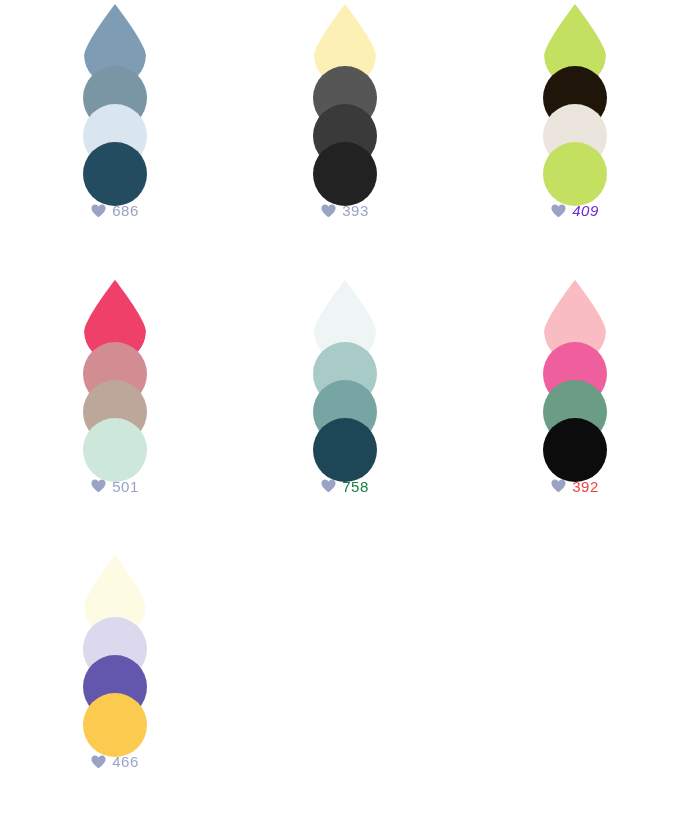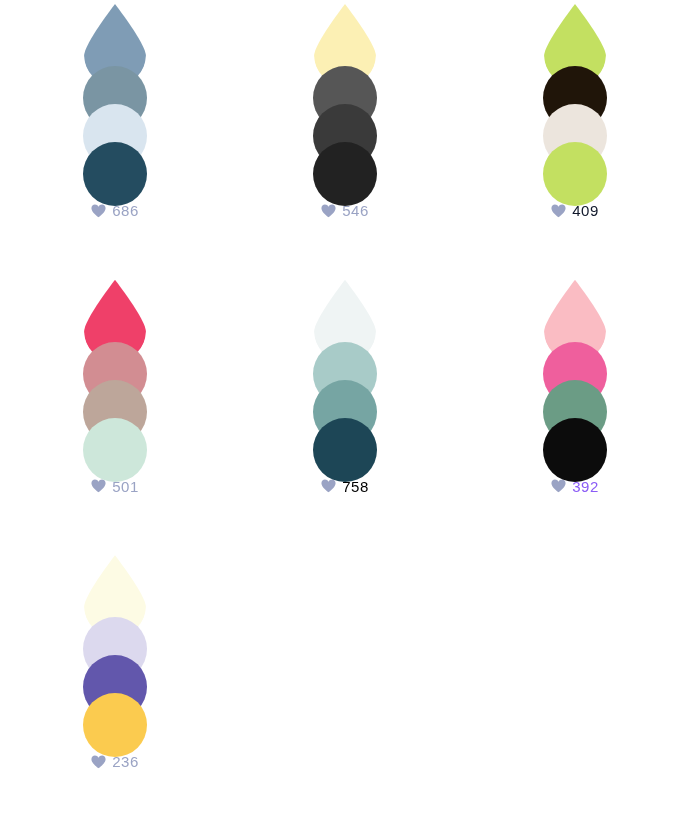--- a/index.html
+++ b/index.html
@@ -116,37 +116,37 @@
         <div class="swatch circle pos1" style="background: rgb(86, 86, 86);"></div>
         <div class="swatch circle pos2" style="background: rgb(58, 58, 58);"></div>
         <div class="swatch circle pos3" style="background: rgb(34, 34, 34);"></div>
       </div>
       <div class="likes">
         <span class="heart-icon">
           <svg viewBox="0 0 16 15" xmlns="http://www.w3.org/2000/svg">
             <path d="M8 14.2 C 8 14.2 0.4 9.1 0.4 4.6 C 0.4 2.2 2.1 0.6 4.2 0.6 C 5.9 0.6 7.2 1.6 8 2.9 C 8.8 1.6 10.1 0.6 11.8 0.6 C 13.9 0.6 15.6 2.2 15.6 4.6 C 15.6 9.1 8 14.2 8 14.2 Z" fill="#9aa3c4"></path>
           </svg>
         </span>
-        <span class="likes-count" style="color: rgb(154, 163, 196);">546</span>
+        <span class="likes-count" style="color: rgb(154, 163, 196);">393</span>
       </div>
     </div>
     <div class="palette-cell">
       <div class="swatch-stack">
         <div class="swatch drop" style="background: rgb(195, 224, 97);"></div>
         <div class="swatch circle pos1" style="background: rgb(32, 21, 9);"></div>
         <div class="swatch circle pos2" style="background: rgb(236, 229, 221);"></div>
         <div class="swatch circle pos3" style="background: rgb(195, 224, 97);"></div>
       </div>
       <div class="likes">
         <span class="heart-icon">
           <svg viewBox="0 0 16 15" xmlns="http://www.w3.org/2000/svg">
             <path d="M8 14.2 C 8 14.2 0.4 9.1 0.4 4.6 C 0.4 2.2 2.1 0.6 4.2 0.6 C 5.9 0.6 7.2 1.6 8 2.9 C 8.8 1.6 10.1 0.6 11.8 0.6 C 13.9 0.6 15.6 2.2 15.6 4.6 C 15.6 9.1 8 14.2 8 14.2 Z" fill="#9aa3c4"></path>
           </svg>
         </span>
-        <span class="likes-count" style="color: #0f172a;">409</span>
+        <span class="likes-count" style="color: #6d28d9; font-style: italic;">409</span>
       </div>
     </div>
     <div class="palette-cell">
       <div class="swatch-stack">
         <div class="swatch drop" style="background: rgb(239, 64, 105);"></div>
         <div class="swatch circle pos1" style="background: rgb(210, 141, 146);"></div>
         <div class="swatch circle pos2" style="background: rgb(189, 166, 154);"></div>
         <div class="swatch circle pos3" style="background: rgb(205, 231, 218);"></div>
       </div>
       <div class="likes">
@@ -164,48 +164,48 @@
         <div class="swatch circle pos1" style="background: rgb(168, 203, 200);"></div>
         <div class="swatch circle pos2" style="background: rgb(118, 165, 163);"></div>
         <div class="swatch circle pos3" style="background: rgb(29, 70, 86);"></div>
       </div>
       <div class="likes">
         <span class="heart-icon">
           <svg viewBox="0 0 16 15" xmlns="http://www.w3.org/2000/svg">
             <path d="M8 14.2 C 8 14.2 0.4 9.1 0.4 4.6 C 0.4 2.2 2.1 0.6 4.2 0.6 C 5.9 0.6 7.2 1.6 8 2.9 C 8.8 1.6 10.1 0.6 11.8 0.6 C 13.9 0.6 15.6 2.2 15.6 4.6 C 15.6 9.1 8 14.2 8 14.2 Z" fill="#9aa3c4"></path>
           </svg>
         </span>
-        <span class="likes-count" style="color: #000000;">758</span>
+        <span class="likes-count" style="color: #15803d;">758</span>
       </div>
     </div>
     <div class="palette-cell">
       <div class="swatch-stack">
         <div class="swatch drop" style="background: rgb(250, 188, 195);"></div>
         <div class="swatch circle pos1" style="background: rgb(239, 95, 157);"></div>
         <div class="swatch circle pos2" style="background: rgb(107, 156, 133);"></div>
         <div class="swatch circle pos3" style="background: rgb(12, 12, 12);"></div>
       </div>
       <div class="likes">
         <span class="heart-icon">
           <svg viewBox="0 0 16 15" xmlns="http://www.w3.org/2000/svg">
             <path d="M8 14.2 C 8 14.2 0.4 9.1 0.4 4.6 C 0.4 2.2 2.1 0.6 4.2 0.6 C 5.9 0.6 7.2 1.6 8 2.9 C 8.8 1.6 10.1 0.6 11.8 0.6 C 13.9 0.6 15.6 2.2 15.6 4.6 C 15.6 9.1 8 14.2 8 14.2 Z" fill="#9aa3c4"></path>
           </svg>
         </span>
-        <span class="likes-count" style="color: #8b5cf6;">392</span>
+        <span class="likes-count" style="color: #ef4444;">392</span>
       </div>
     </div>
     <div class="palette-cell">
       <div class="swatch-stack">
         <div class="swatch drop" style="background: rgb(253, 251, 228);"></div>
         <div class="swatch circle pos1" style="background: rgb(220, 217, 238);"></div>
         <div class="swatch circle pos2" style="background: rgb(98, 87, 172);"></div>
         <div class="swatch circle pos3" style="background: rgb(251, 203, 79);"></div>
       </div>
       <div class="likes">
         <span class="heart-icon">
           <svg viewBox="0 0 16 15" xmlns="http://www.w3.org/2000/svg">
             <path d="M8 14.2 C 8 14.2 0.4 9.1 0.4 4.6 C 0.4 2.2 2.1 0.6 4.2 0.6 C 5.9 0.6 7.2 1.6 8 2.9 C 8.8 1.6 10.1 0.6 11.8 0.6 C 13.9 0.6 15.6 2.2 15.6 4.6 C 15.6 9.1 8 14.2 8 14.2 Z" fill="#9aa3c4"></path>
           </svg>
         </span>
-        <span class="likes-count" style="color: rgb(154, 163, 196);">236</span>
+        <span class="likes-count" style="color: rgb(154, 163, 196);">466</span>
       </div>
     </div>
   </div>
 
 </body></html>

